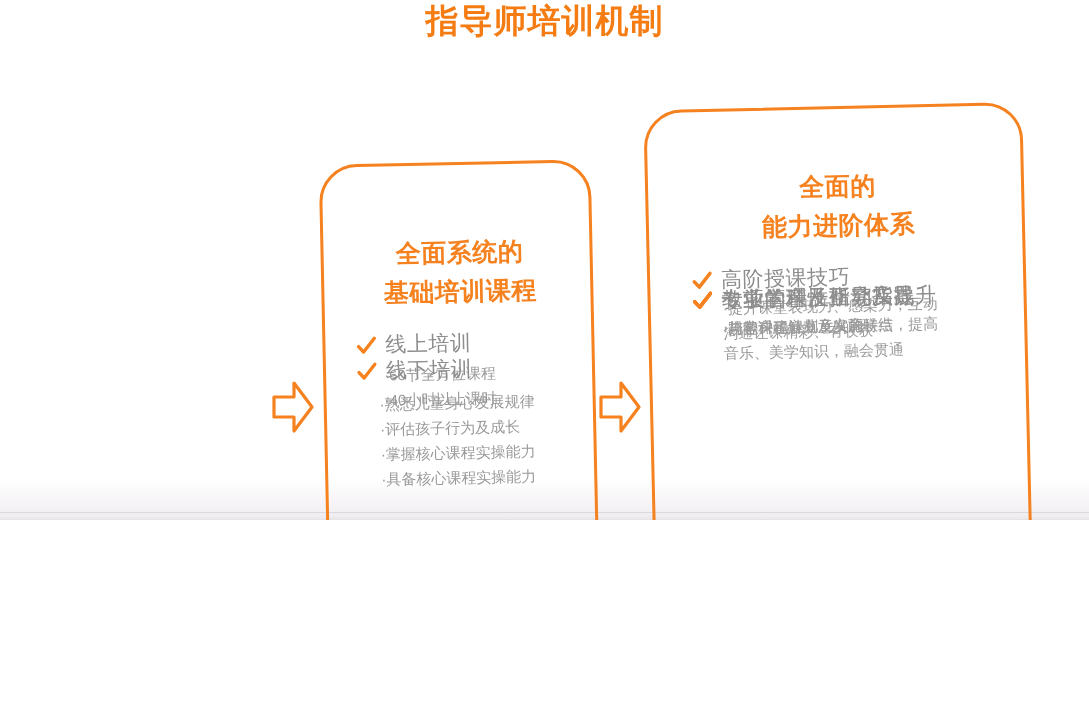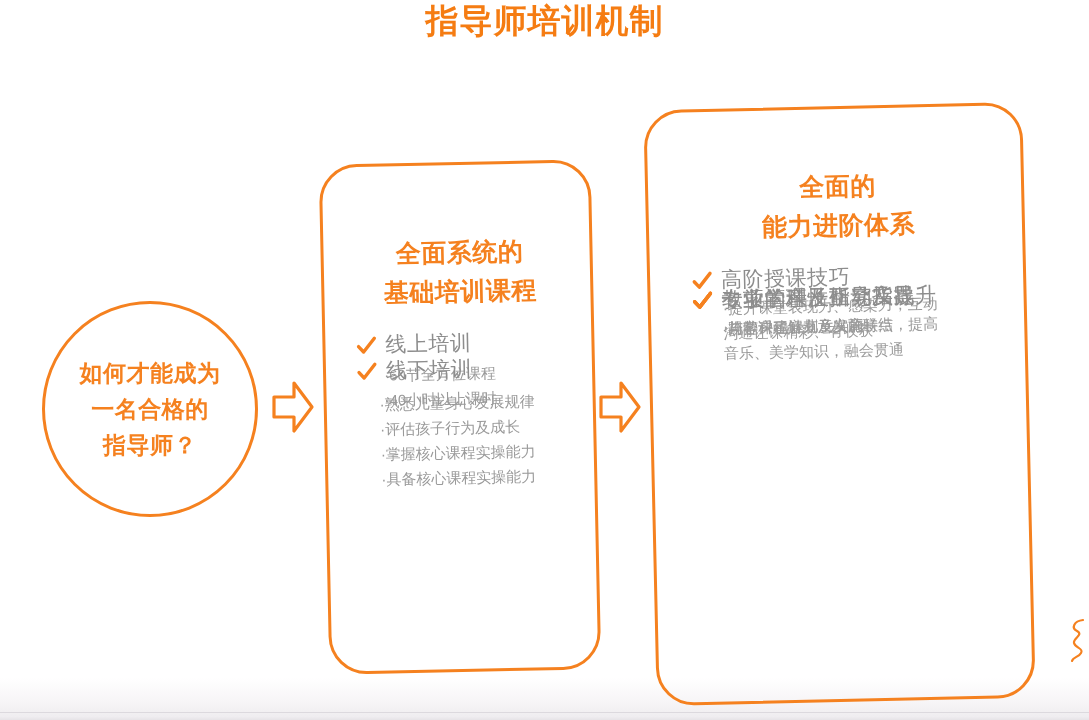--- a/index.html
+++ b/index.html
@@ -6,21 +6,21 @@
     margin: 0;
     padding: 0;
     background: #ffffff;
   }
   body {
     font-family: "Liberation Sans", "DejaVu Sans", sans-serif;
   }
   #canvas {
     position: relative;
     width: 1089px;
-    height: 720px;
+    height: 520px;
     background: #ffffff;
     overflow: hidden;
   }
 
   
   .bottom-band {
     position: absolute;
     left: 0;
     bottom: 0;
     width: 1089px;
@@ -176,25 +176,20 @@
 </head>
 <body>
 
 <div id="canvas">
 
   <div class="bottom-band"></div>
   <div class="bottom-rule"></div>
 
   <div class="page-title">指导师培训机制</div>
 
-  <div class="circle">
-    <div class="circle-text">如何才能成为
-一名合格的
-指导师？</div>
-  </div>
 
   <div class="arrow" style="left:271px; top:378px;">
     <svg width="44" height="58" viewBox="0 0 44 58">
       <polygon points="3,19 23,19 23,5 41,29 23,53 23,39 3,39" fill="none" stroke="#f5811f" stroke-width="3.2" stroke-linejoin="round" stroke-linecap="round"></polygon>
     </svg>
   </div>
 
   <div class="arrow" style="left:598px; top:378px;">
     <svg width="44" height="58" viewBox="0 0 44 58">
       <polygon points="3,19 23,19 23,5 41,29 23,53 23,39 3,39" fill="none" stroke="#f5811f" stroke-width="3.2" stroke-linejoin="round" stroke-linecap="round"></polygon>

